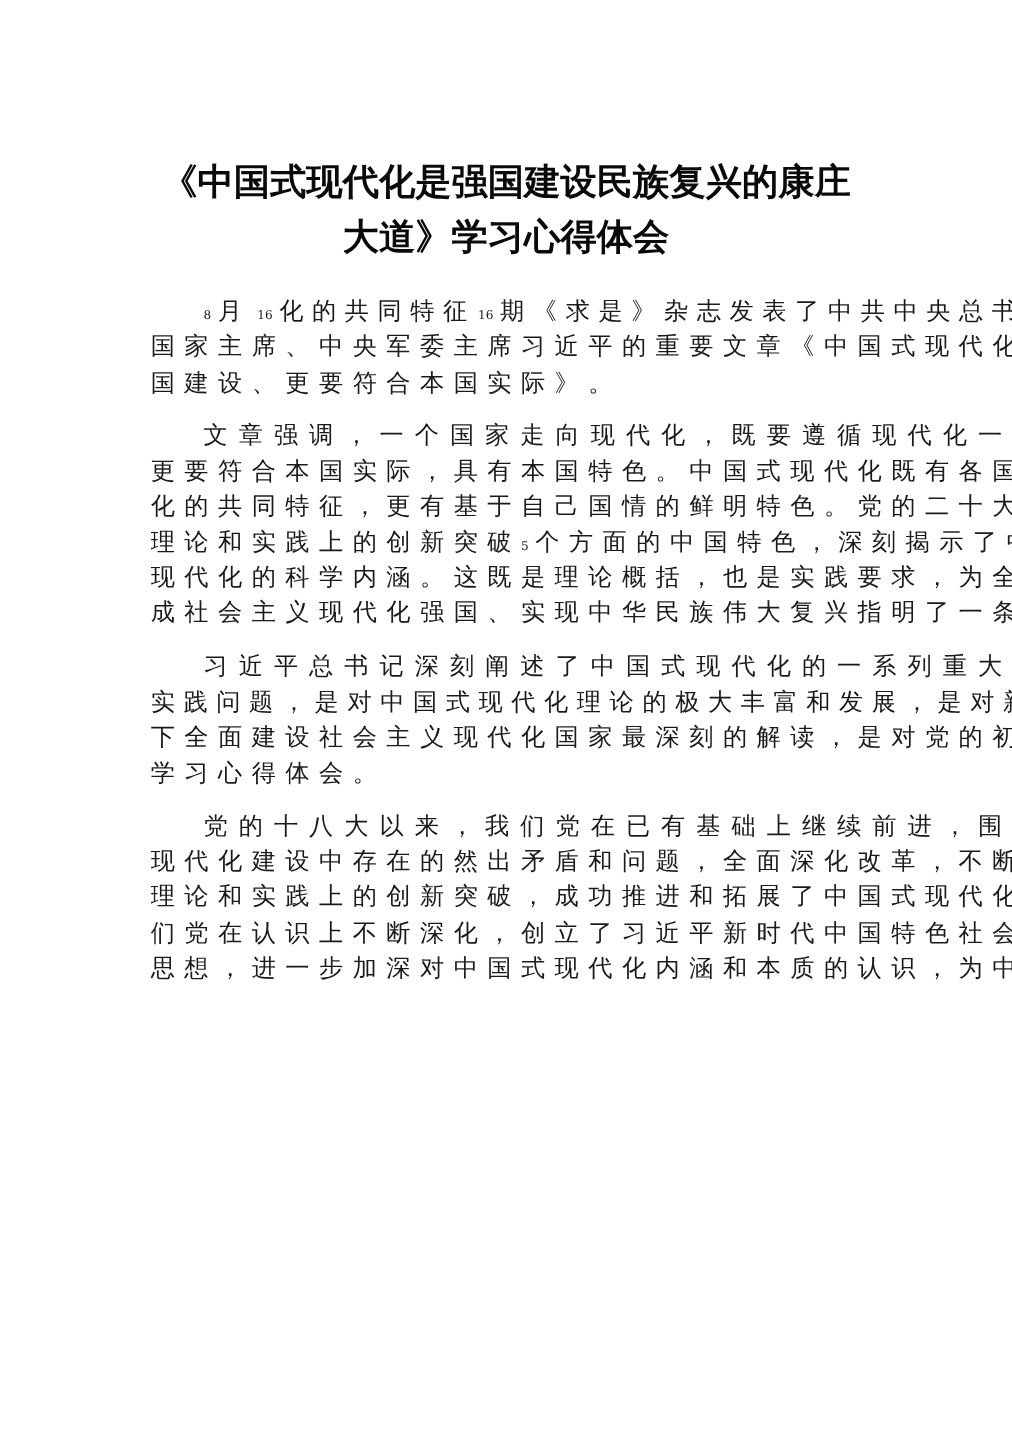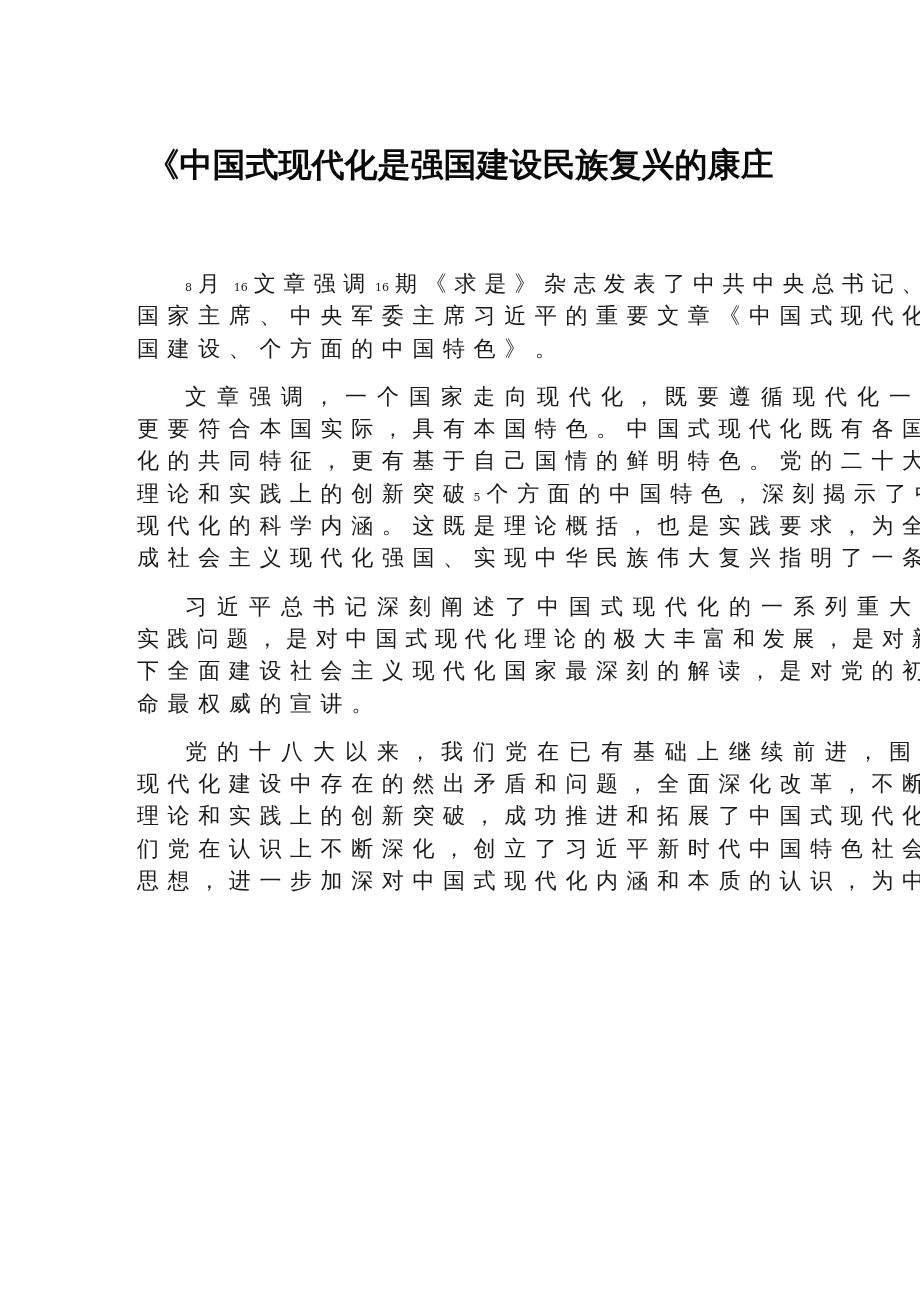--- a/index.html
+++ b/index.html
@@ -61,30 +61,31 @@
       margin-right: 6px;
     }
   </style>
 </head>
 <body>
 
 <div class="page">
 
   <div class="title title-wrap">
     <span class="line">《中国式现代化是强国建设民族复兴的康庄</span>
+    <span class="line">大道》学习心得体会</span>
   </div>
 
   <div class="body-text">
 
     <div class="para">
       <span class="ln indent tighter">
-        <span class="small-num">8</span><span>月</span><span class="small-num" style="margin-left:6px">16</span><span>文章强调</span><span class="small-num" style="margin-left:2px">16</span><span>期《求是》杂志发表了中共中央总书记、</span>
+        <span class="small-num">8</span><span>月</span><span class="small-num" style="margin-left:6px">16</span><span>化的共同特征</span><span class="small-num" style="margin-left:2px">16</span><span>期《求是》杂志发表了中共中央总书记、</span>
       </span>
       <span class="ln tight">国家主席、中央军委主席习近平的重要文章《中国式现代化是强</span>
-      <span class="ln tight">国建设、个方面的中国特色》。</span>
+      <span class="ln tight">国建设、更要符合本国实际》。</span>
     </div>
 
     <div style="height:16px"></div>
 
     <div class="para">
       <span class="ln indent">文章强调，一个国家走向现代化，既要遵循现代化一般规律，</span>
       <span class="ln tight">更要符合本国实际，具有本国特色。中国式现代化既有各国现代</span>
       <span class="ln tight">化的共同特征，更有基于自己国情的鲜明特色。党的二十大报告</span>
       <span class="ln tight">
         <span>理论和实践上的创新突破</span><span class="small-num">5</span><span>个方面的中国特色，深刻揭示了中国式</span>
@@ -92,21 +93,21 @@
       <span class="ln tight">现代化的科学内涵。这既是理论概括，也是实践要求，为全面建</span>
       <span class="ln tight">成社会主义现代化强国、实现中华民族伟大复兴指明了一条康庄</span>
     </div>
 
     <div style="height:16px"></div>
 
     <div class="para">
       <span class="ln indent">习近平总书记深刻阐述了中国式现代化的一系列重大理论和</span>
       <span class="ln tighter">实践问题，是对中国式现代化理论的极大丰富和发展，是对新形势</span>
       <span class="ln tight">下全面建设社会主义现代化国家最深刻的解读，是对党的初心使</span>
-      <span class="ln tight">命最权威的宣讲。</span>
+      <span class="ln tight">学习心得体会。</span>
     </div>
 
     <div style="height:16px"></div>
 
     <div class="para">
       <span class="ln indent">党的十八大以来，我们党在已有基础上继续前进，围绕解决</span>
       <span class="ln tight">现代化建设中存在的然出矛盾和问题，全面深化改革，不断实现</span>
       <span class="ln tight">理论和实践上的创新突破，成功推进和拓展了中国式现代化。我</span>
       <span class="ln tight">们党在认识上不断深化，创立了习近平新时代中国特色社会主义</span>
       <span class="ln tight">思想，进一步加深对中国式现代化内涵和本质的认识，为中国式</span>

